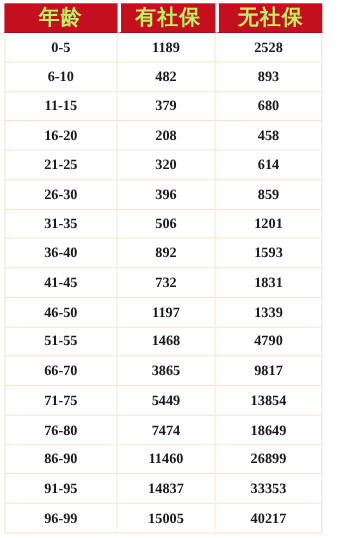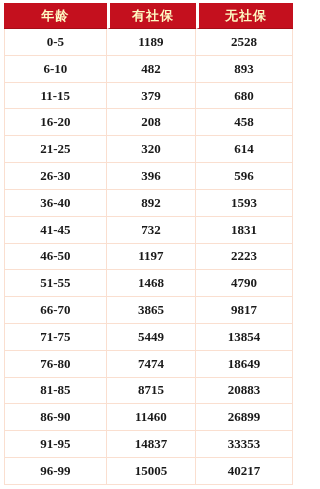--- a/index.html
+++ b/index.html
@@ -30,24 +30,24 @@
     border-spacing: 0;
     table-layout: fixed;
   }
 
   
   thead tr {
     height: 26px;
   }
   th.hcell {
     background: #c4101e;
-    color: #fef9c3;
+    color: #bef264;
     font-family: "Liberation Sans", "DejaVu Sans", sans-serif;
     font-weight: bold;
-    font-size: 13px;
+    font-size: 19px;
     letter-spacing: 1px;
     text-align: center;
     vertical-align: middle;
     padding: 0;
     border: 0;
     border-bottom: 1px solid #a60d18;
     box-shadow: inset 0 0 0 0 transparent;
   }
   th.hcell.sep-left {
     border-left: 3px solid #ffffff;
@@ -123,36 +123,41 @@
           <td class="dcell last-col">458</td>
         </tr>
         <tr>
           <td class="dcell first-col">21-25</td>
           <td class="dcell">320</td>
           <td class="dcell last-col">614</td>
         </tr>
         <tr>
           <td class="dcell first-col">26-30</td>
           <td class="dcell">396</td>
-          <td class="dcell last-col">596</td>
+          <td class="dcell last-col">859</td>
+        </tr>
+        <tr>
+          <td class="dcell first-col">31-35</td>
+          <td class="dcell">506</td>
+          <td class="dcell last-col">1201</td>
         </tr>
         <tr>
           <td class="dcell first-col">36-40</td>
           <td class="dcell">892</td>
           <td class="dcell last-col">1593</td>
         </tr>
         <tr>
           <td class="dcell first-col">41-45</td>
           <td class="dcell">732</td>
           <td class="dcell last-col">1831</td>
         </tr>
         <tr>
           <td class="dcell first-col">46-50</td>
           <td class="dcell">1197</td>
-          <td class="dcell last-col">2223</td>
+          <td class="dcell last-col">1339</td>
         </tr>
         <tr>
           <td class="dcell first-col">51-55</td>
           <td class="dcell">1468</td>
           <td class="dcell last-col">4790</td>
         </tr>
         <tr>
           <td class="dcell first-col">66-70</td>
           <td class="dcell">3865</td>
           <td class="dcell last-col">9817</td>
@@ -161,25 +166,20 @@
           <td class="dcell first-col">71-75</td>
           <td class="dcell">5449</td>
           <td class="dcell last-col">13854</td>
         </tr>
         <tr>
           <td class="dcell first-col">76-80</td>
           <td class="dcell">7474</td>
           <td class="dcell last-col">18649</td>
         </tr>
         <tr>
-          <td class="dcell first-col">81-85</td>
-          <td class="dcell">8715</td>
-          <td class="dcell last-col">20883</td>
-        </tr>
-        <tr>
           <td class="dcell first-col">86-90</td>
           <td class="dcell">11460</td>
           <td class="dcell last-col">26899</td>
         </tr>
         <tr>
           <td class="dcell first-col">91-95</td>
           <td class="dcell">14837</td>
           <td class="dcell last-col">33353</td>
         </tr>
         <tr>

